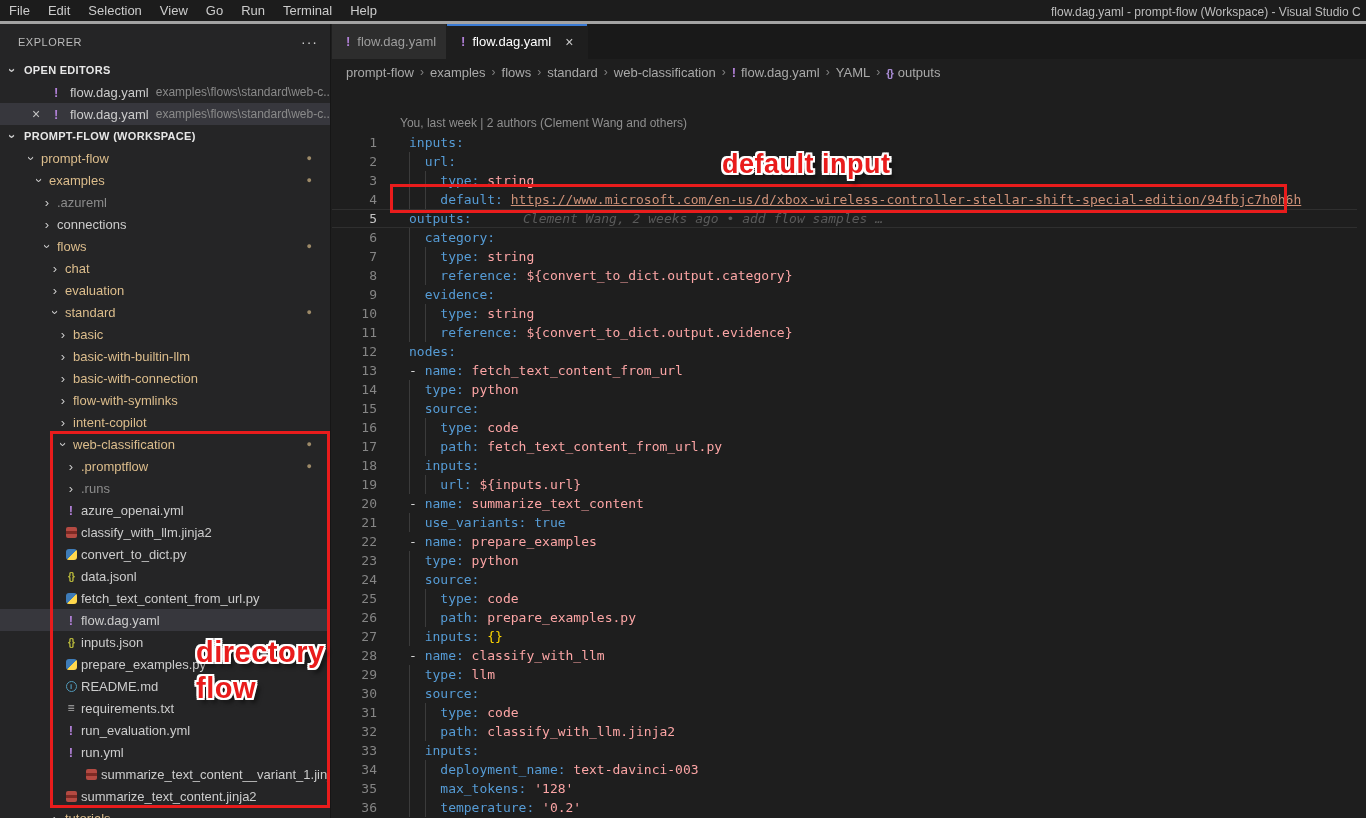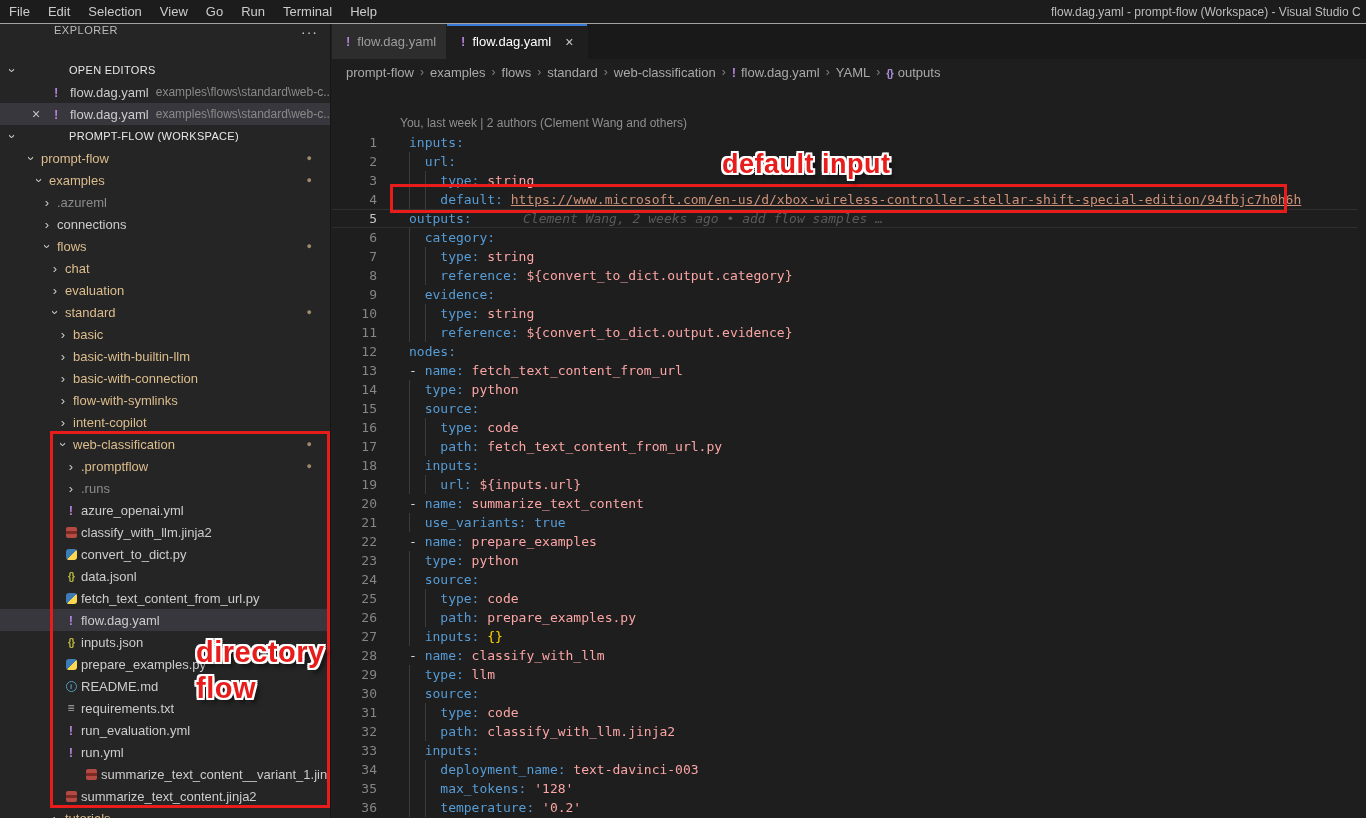--- a/index.html
+++ b/index.html
@@ -2,35 +2,35 @@
 <html><head>
 <meta charset="utf-8">
 <style>
   * { margin:0; padding:0; box-sizing:border-box; }
   html,body { width:1366px; height:818px; overflow:hidden; background:#1e1e1e;
               font-family:"Liberation Sans", sans-serif; }
   #app { position:relative; width:1366px; height:818px; background:#1e1e1e; }
 
   
   #titlebar { position:absolute; left:0; top:0; width:1366px; height:24px;
-              background:#1c1c1c; border-bottom:1px solid #a3a3a3;
+              background:#1c1c1c; border-bottom:3px solid #a3a3a3;
               display:flex; align-items:center; z-index:5; }
   .menu-item { color:#cccccc; font-size:13px; padding:0 9px; line-height:24px; cursor:default; }
   #window-title { position:absolute; left:1051px; top:0; width:320px; line-height:24px;
                   color:#bdbdbd; font-size:12px; white-space:nowrap; overflow:hidden; }
 
   
   #sidebar { position:absolute; left:0; top:24px; width:331px; height:794px;
              background:#252526; border-right:1px solid #161616; overflow:hidden; }
-  #explorer-bar { height:35px; display:flex; align-items:flex-start; justify-content:space-between;
-                  padding:0 12px 0 18px;margin-left:36px; }
+  #explorer-bar { height:35px; display:flex; align-items:center; justify-content:space-between;
+                  padding:0 12px 0 18px; }
   #explorer-title { color:#bbbbbb; font-size:11px; letter-spacing:.5px; }
   #explorer-actions { color:#cccccc; font-size:14px; letter-spacing:1px; cursor:pointer; }
   .section-header { height:22px; display:flex; align-items:center; color:#e7e7e7;
-                    font-size:11px; font-weight:normal; letter-spacing:.3px;gap:45px; }
+                    font-size:11px; font-weight:bold; letter-spacing:.3px; }
   .section-header .twisty { margin:0 4px 0 4px; }
   .oe-row { height:22px; display:flex; align-items:center; position:relative; font-size:13px; }
   .oe-row.selected { background:#37373d; }
   .oe-close { position:absolute; left:28px; color:#c5c5c5; font-size:14px; width:16px; text-align:center; }
   .oe-icon { position:absolute; left:54px; }
   .oe-name { margin-left:70px; color:#cccccc; white-space:nowrap; }
   .oe-desc { margin-left:7px; color:#8a8a8a; font-size:12px; white-space:nowrap; overflow:hidden; }
   .tree-row { height:22px; display:flex; align-items:center; position:relative;
               font-size:13px; white-space:nowrap; }
   .tree-row.selected { background:#37373d; }

